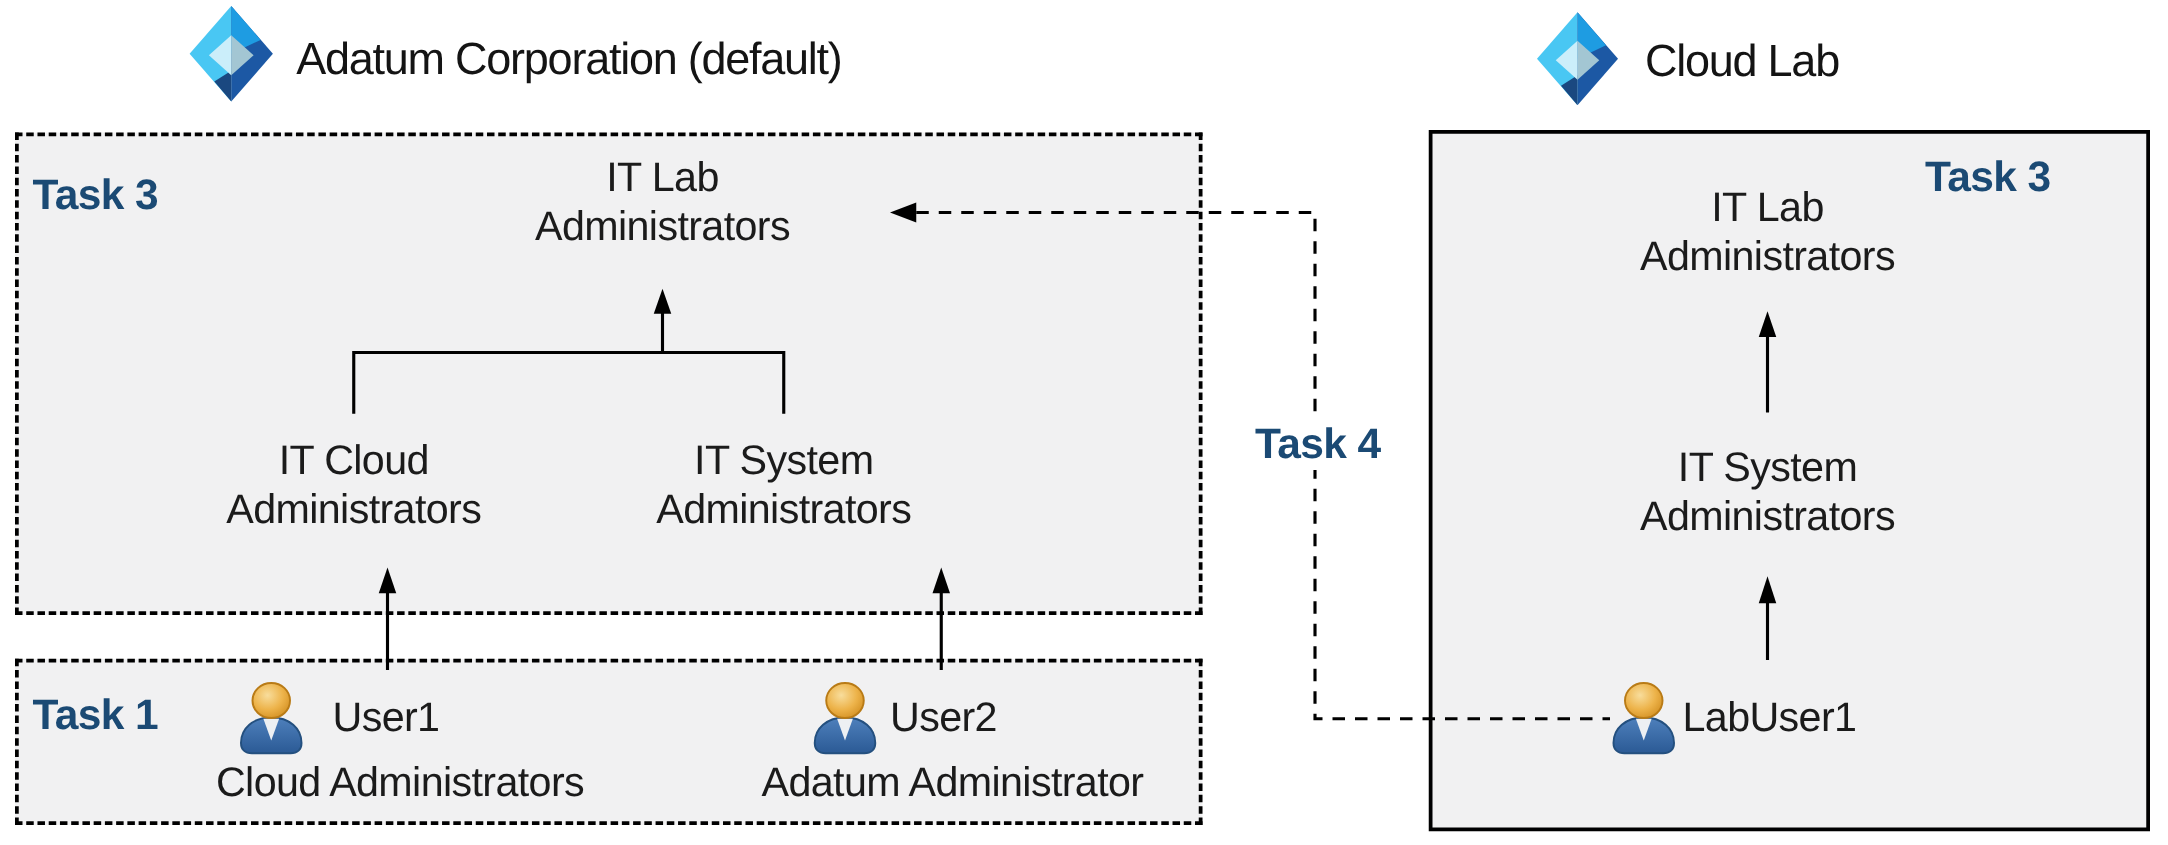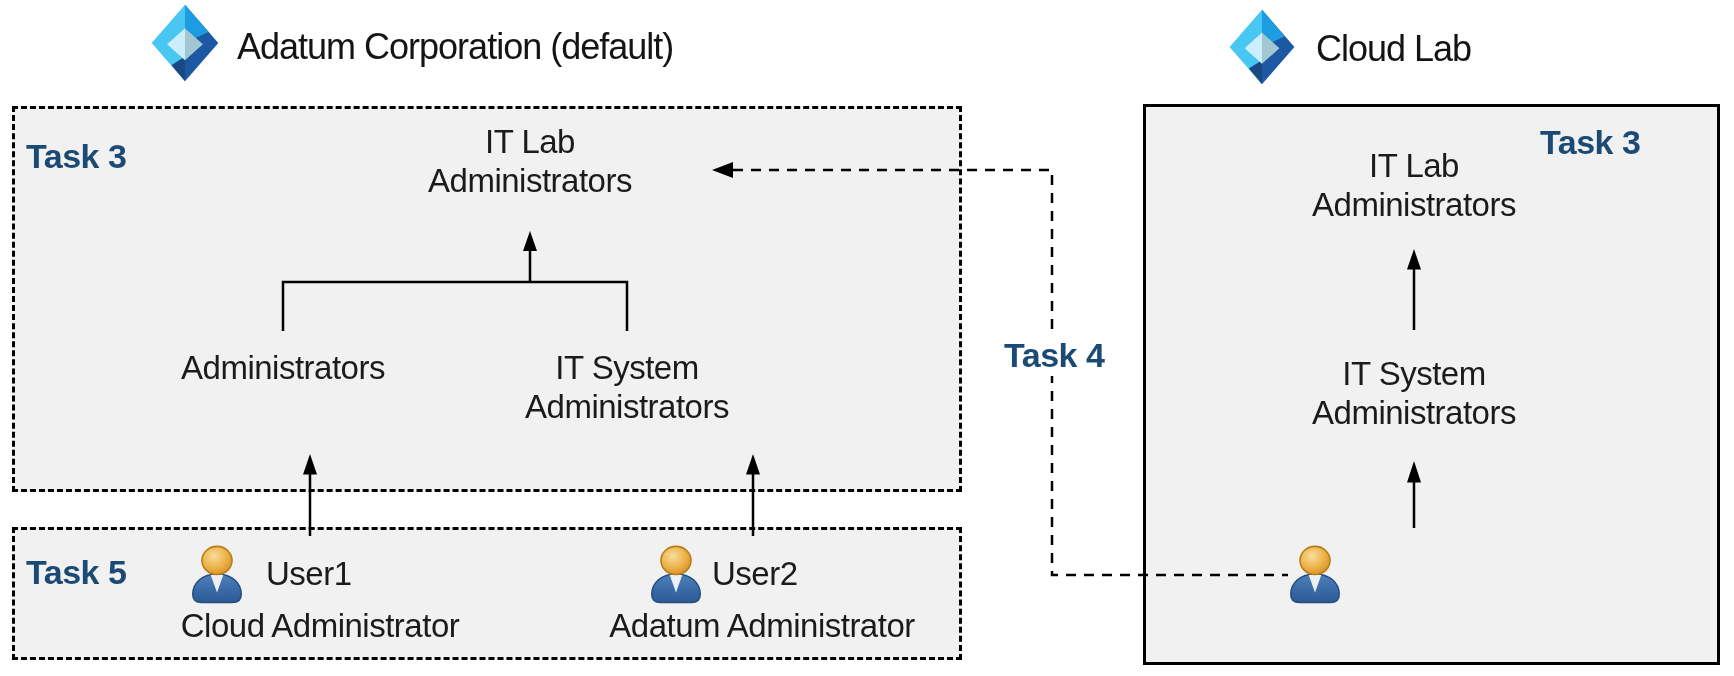--- a/index.html
+++ b/index.html
@@ -94,54 +94,56 @@
       <polygon points="310,454 303,474.5 317,474.5"></polygon>
       <polygon points="753,454 746,474.5 760,474.5"></polygon>
       <polygon points="1414,249 1407,269.5 1421,269.5"></polygon>
       <polygon points="1414,461 1407,482.5 1421,482.5"></polygon>
     </g>
     <path d="M733,170 H1052 V575 H1288" stroke="#000" stroke-width="2.5" stroke-dasharray="10 8" fill="none"></path>
     <polygon points="712,170 733,162 733,178" fill="#000"></polygon>
   </svg>
 
   <div class="task-label" style="left:26px;top:137px">Task 3</div>
-  <div class="task-label" style="left:26px;top:553px">Task 5</div>
+  <div class="task-label" style="left:26px;top:553px">Task 1</div>
   <div class="task-label" style="left:1540px;top:123px;width:174px;text-align:left">Task 3</div>
   <div class="task-label" id="task4-label" style="left:1000px;top:335px;width:124px">Task 4</div>
 
   <div class="group-label" style="left:380px;top:122px;width:300px">
     <div>IT Lab</div>
     <div>Administrators</div>
   </div>
   <div class="group-label" style="left:133px;top:348px;width:300px">
+    <div>IT Cloud</div>
     <div>Administrators</div>
   </div>
   <div class="group-label" style="left:477px;top:348px;width:300px">
     <div>IT System</div>
     <div>Administrators</div>
   </div>
 
   <div class="group-label" style="left:1264px;top:146px;width:300px">
     <div>IT Lab</div>
     <div>Administrators</div>
   </div>
   <div class="group-label" style="left:1264px;top:354px;width:300px">
     <div>IT System</div>
     <div>Administrators</div>
   </div>
 
   <svg class="icon" style="left:186px;top:542px" width="62" height="62">
       <use href="#sym-person"></use>
     </svg>
   <div class="user-name" style="left:266px;top:555px">User1</div>
-  <div class="user-role" style="left:140px;top:607px;width:360px">Cloud Administrator</div>
+  <div class="user-role" style="left:140px;top:607px;width:360px">Cloud Administrators</div>
 
   <svg class="icon" style="left:645px;top:542px" width="62" height="62">
       <use href="#sym-person"></use>
     </svg>
   <div class="user-name" style="left:712px;top:555px">User2</div>
   <div class="user-role" style="left:582px;top:607px;width:360px">Adatum Administrator</div>
 
   <svg class="icon" style="left:1284px;top:542px" width="62" height="62">
       <use href="#sym-person"></use>
     </svg>
+  <div class="user-name" style="left:1346px;top:555px">LabUser1</div>
 
 </div>
 
 </body></html>

